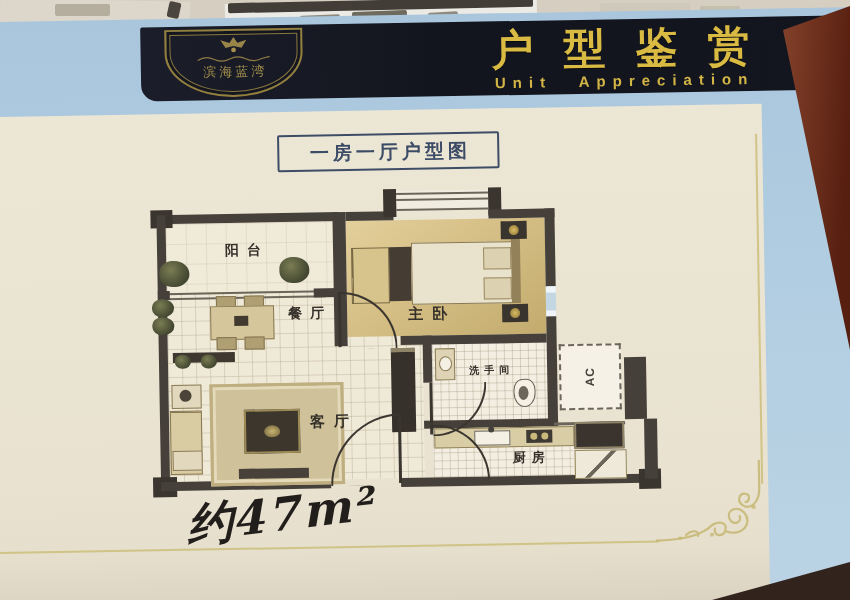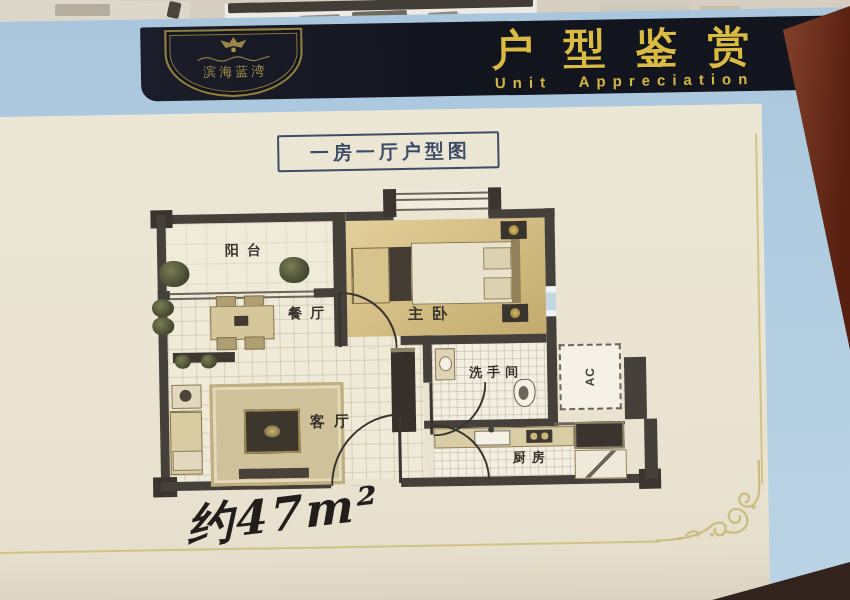--- a/index.html
+++ b/index.html
@@ -259,21 +259,21 @@
       <div class="furn" style="left:374px;top:247px;width:26px;height:13px;background:#3f3933"></div>
       <div class="furn" style="left:378px;top:250px;width:7px;height:7px;border-radius:50%;background:#c9b87a"></div>
       <div class="furn" style="left:389px;top:250px;width:7px;height:7px;border-radius:50%;background:#c9b87a"></div>
       <div class="furn" style="left:422px;top:240px;width:50px;height:27px;background:#3a332e;box-shadow:inset 0 0 0 2px #8f8468"></div>
       <div class="furn" style="left:422px;top:268px;width:50px;height:27px;background:#efe9da;border:1px solid #94855c;background-image:linear-gradient(135deg,transparent 46%,#6b655a 47%,#6b655a 53%,transparent 54%)"></div>
 
       <div class="label" style="left:76px;top:54px;font-size:14px;letter-spacing:8px">阳台</div>
       <div class="label" style="left:138px;top:118px;font-size:14px;letter-spacing:8px">餐厅</div>
       <div class="label" style="left:258px;top:120px;font-size:15px;letter-spacing:9px">主卧</div>
       <div class="label" style="left:158px;top:226px;font-size:15px;letter-spacing:9px">客厅</div>
-      <div class="label" style="left:318px;top:180px;font-size:13px;letter-spacing:5px">洗手间</div>
+      <div class="label" style="left:318px;top:180px;font-size:10px;letter-spacing:5px">洗手间</div>
       <div class="label" style="left:360px;top:266px;font-size:13px;letter-spacing:6px">厨房</div>
     </div>
 
     <div class="area-note">约47m²</div>
     <div class="card-shade"></div>
   </div>
 </div>
 
 <svg class="overlay" width="850" height="600" viewBox="0 0 850 600">
   <defs>

